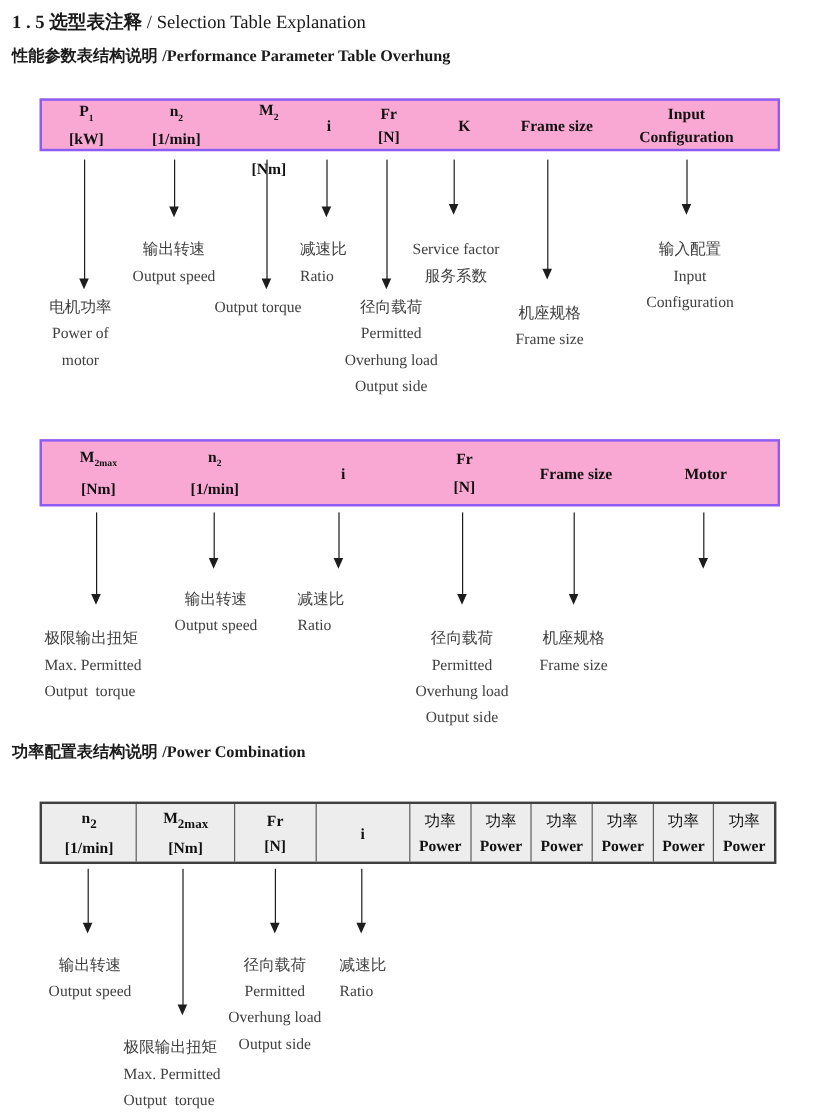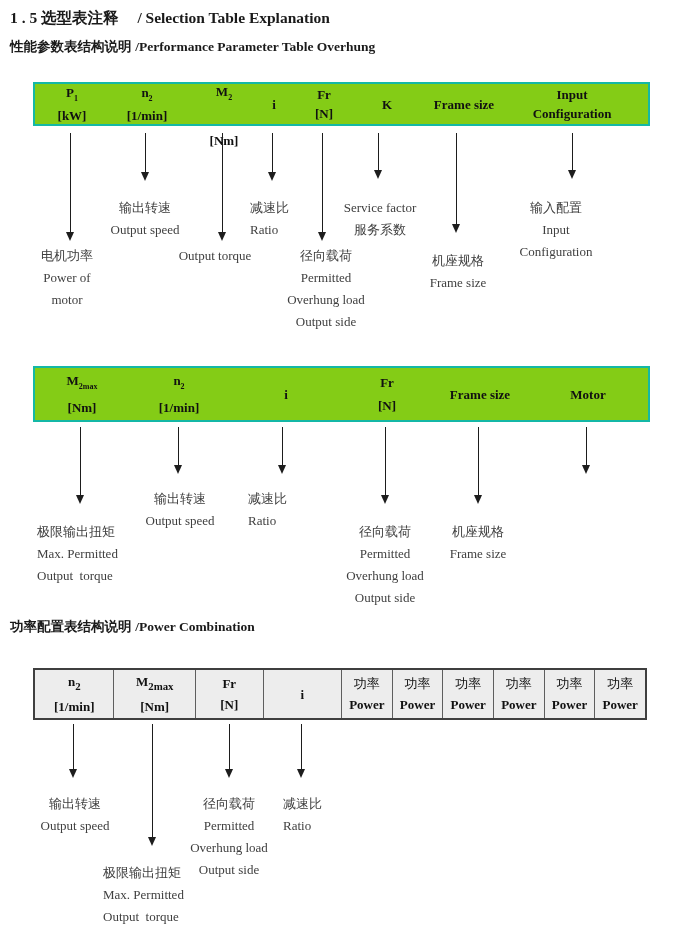--- a/index.html
+++ b/index.html
@@ -2,26 +2,26 @@
 <html><head>
 <meta charset="utf-8">
 <style>
   html,body{margin:0;padding:0;background:#fff;}
   .page{position:relative;width:695px;height:931px;background:#ffffff;overflow:hidden;
         font-family:"Liberation Serif","DejaVu Serif",serif;color:#1a1a1a;}
   
   .h-main{position:absolute;left:10px;top:8px;font-size:15.5px;font-weight:bold;white-space:pre;}
   .h-main .num{font-family:"Liberation Serif",serif;}
   .h-main .zh{font-family:Liberation Serif, serif;}
-  .h-main .en{font-weight:bold;font-family:"Liberation Serif",serif;margin-left:15px;}
+  .h-main .en{font-weight:normal;font-family:"Liberation Serif",serif;}
   .h-sub{position:absolute;left:10px;font-size:13.5px;font-weight:bold;white-space:pre;}
   .h-sub .zh{font-family:"Liberation Sans","DejaVu Sans",sans-serif;}
   .h-sub .en{font-family:"Liberation Serif","DejaVu Serif",serif;}
   
-  .ptable{position:absolute;left:33px;background:#84cc16;border:2px solid #14b8a6;box-sizing:border-box;}
+  .ptable{position:absolute;left:33px;background:#f9a8d4;border:2px solid #8b5cf6;box-sizing:border-box;}
   .cell{position:absolute;top:0;height:100%;display:flex;flex-direction:column;justify-content:space-evenly;
         align-items:center;text-align:center;font-size:13px;font-weight:bold;color:#111;line-height:15px;}
   .cell sub{font-size:8px;}
   
   .t3{position:absolute;left:33px;background:#ededed;border:2px solid #3f3f3f;box-sizing:border-box;
       display:flex;align-items:stretch;}
   .t3cell{box-sizing:border-box;display:flex;flex-direction:column;justify-content:space-evenly;align-items:center;
           border-right:1px solid #5e5e5e;font-size:13px;font-weight:bold;color:#111;line-height:15px;}
   .t3cell:last-child{border-right:none;}
   .t3cell .zh{font-weight:normal;font-family:"Liberation Sans","DejaVu Sans",sans-serif;}
@@ -83,21 +83,21 @@
   <div class="arr" style="left:456px;top:133px;height:95px;"></div>
   <div class="arr" style="left:572px;top:133px;height:41px;"></div>
 
   <div class="lbl" style="left:17px;top:245px;width:100px;"><div>电机功率</div><div>Power of</div><div>motor</div></div>
   <div class="lbl" style="left:95px;top:197px;width:100px;"><div>输出转速</div><div>Output speed</div></div>
   <div class="lbl" style="left:155px;top:245px;width:120px;"><div>Output torque</div></div>
   <div class="lbl left" style="left:250px;top:197px;width:80px;"><div>减速比</div><div>Ratio</div></div>
   <div class="lbl" style="left:266px;top:245px;width:120px;"><div>径向载荷</div><div>Permitted</div><div>Overhung load</div><div>Output side</div></div>
   <div class="lbl" style="left:320px;top:197px;width:120px;"><div>Service factor</div><div>服务系数</div></div>
   <div class="lbl" style="left:398px;top:250px;width:120px;"><div>机座规格</div><div>Frame size</div></div>
-  <div class="lbl" style="left:496px;top:197px;width:120px;"><div>输入配置</div><div>Input</div><div>Configuration</div></div>
+  <div class="lbl" style="left:515px;top:197px;width:120px;"><div>输入配置</div><div>Input</div><div>Configuration</div></div>
 
 
   <div class="ptable" style="top:366px;width:617px;height:56px;">
     <div class="cell" style="left:12px;width:70px;">
         <div><span>M</span><sub>2max</sub></div>
         <div>[Nm]</div>
       </div>
     <div class="cell" style="left:109px;width:70px;">
         <div><span>n</span><sub>2</sub></div>
         <div>[1/min]</div>

